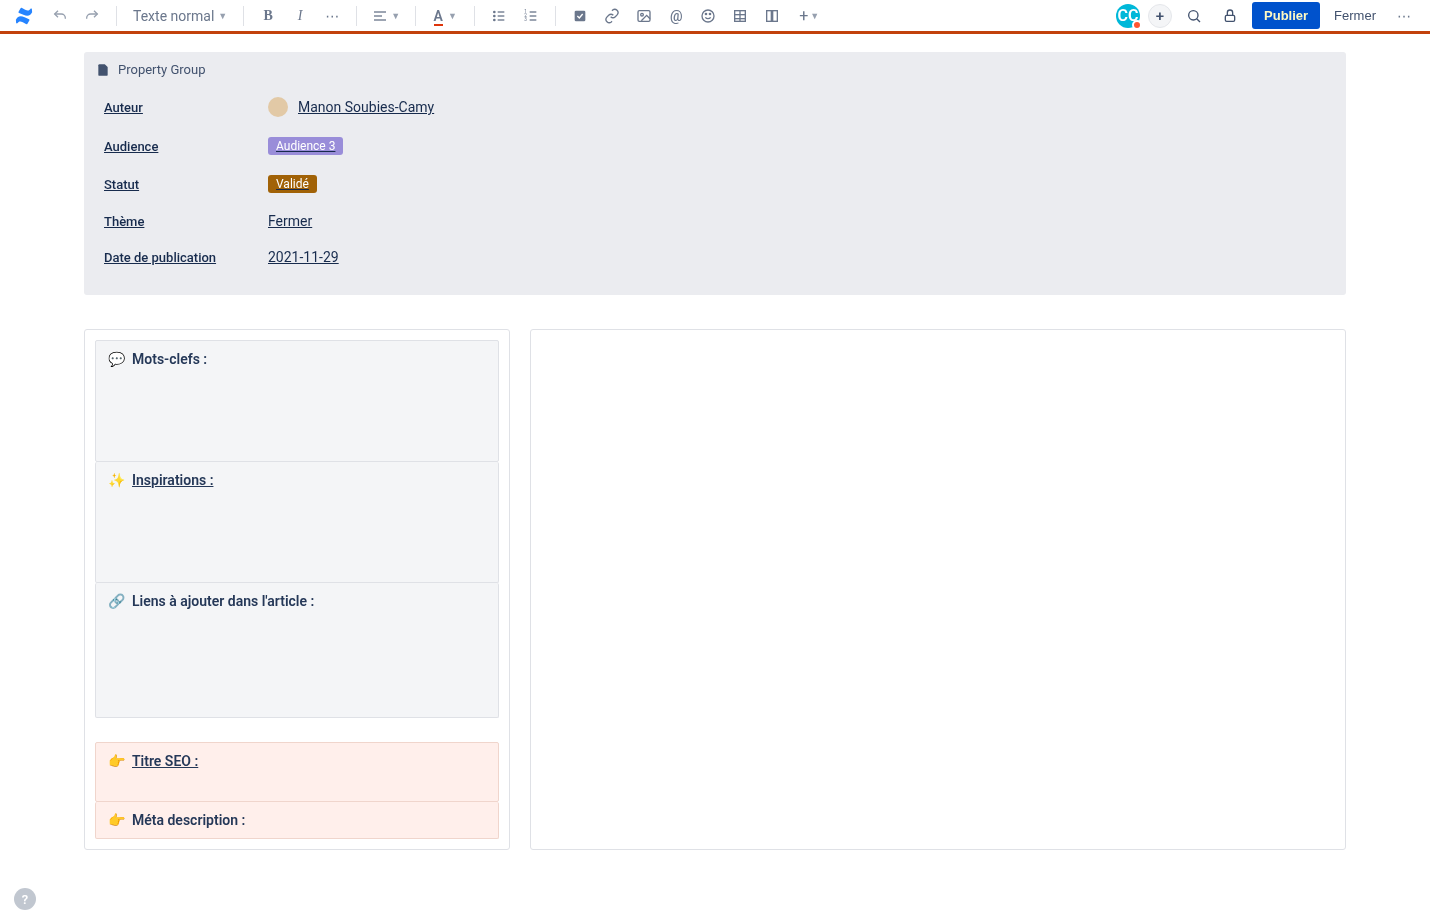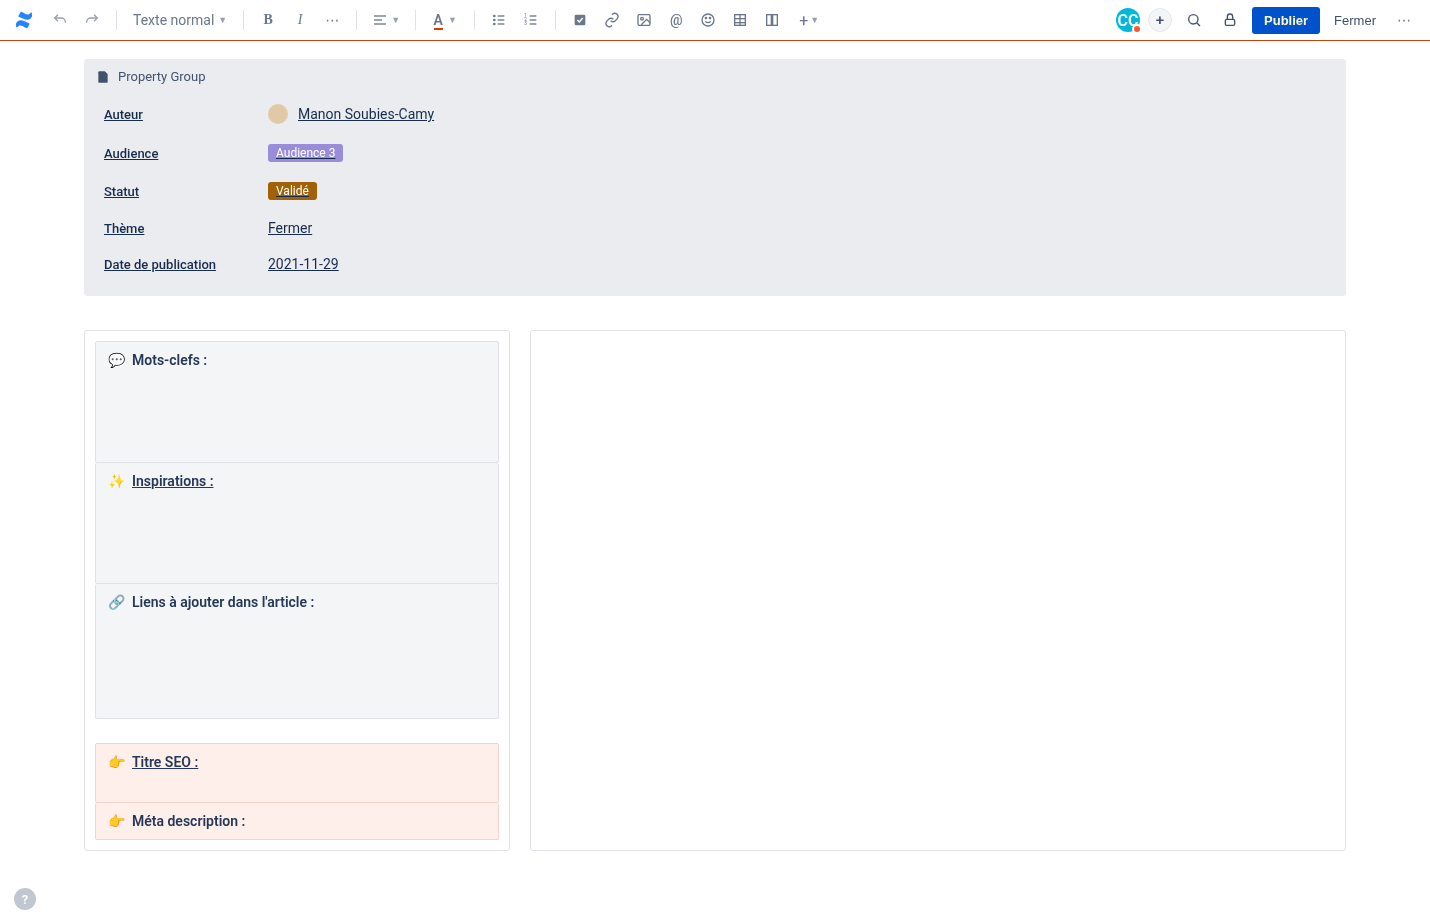--- a/index.html
+++ b/index.html
@@ -1,33 +1,33 @@
 <!DOCTYPE html>
 <html><head>
 <meta charset="utf-8">
 <style>
 * { box-sizing: border-box; margin: 0; padding: 0; }
 body { font-family: -apple-system, BlinkMacSystemFont, "Segoe UI", Roboto, Helvetica, Arial, sans-serif; color: #172b4d; font-size: 14px; background: #fff; }
-.toolbar { height: 41px; border-bottom: 1px solid #c2410c; display: flex; align-items: center; padding: 0 12px; justify-content: space-between; }
+.toolbar { height: 34px; border-bottom: 3px solid #c2410c; display: flex; align-items: center; padding: 0 12px; justify-content: space-between; }
 .toolbar-left { display: flex; align-items: center; gap: 4px; }
 .toolbar-right { display: flex; align-items: center; gap: 8px; }
 .logo { width: 24px; height: 24px; display:flex; align-items:center; justify-content:center; margin-right:6px; }
 .tb-sep { width: 1px; height: 20px; background: #dfe1e6; margin: 0 6px; }
 .tb-btn { width: 28px; height: 28px; display:flex; align-items:center; justify-content:center; color:#6b778c; border-radius:3px; cursor:pointer; }
 .tb-text-style { display:flex; align-items:center; gap:4px; color:#6b778c; cursor:pointer; padding:0 6px; height:28px; border-radius:3px; }
 .avatar-circle { width:24px; height:24px; border-radius:50%; background:#00b8d9; color:#fff; display:flex; align-items:center; justify-content:center; font-size:16px; font-weight:600; position:relative; }
 .avatar-status { position:absolute; bottom:-2px; right:-2px; width:10px; height:10px; background:#ff5630; border:2px solid #fff; border-radius:50%; }
 .plus-circle { width:24px; height:24px; border-radius:50%; background:#f4f5f7; color:#42526e; display:flex; align-items:center; justify-content:center; cursor:pointer; font-size:15px; font-weight:500; border:1px solid #e5e7eb;}
 .btn-primary { background:#0052cc; color:#fef9c3; border:none; border-radius:3px; padding:6px 12px; font-weight:600; font-size:13px; cursor:pointer; }
 .btn-link { background:none; border:none; color:#42526e; font-size:13px; cursor:pointer; padding:4px 6px;}
 .content { padding:18px 84px 40px; }
 .page-title-row { display:flex; justify-content:space-between; align-items:center; margin-bottom:28px; }
 .page-title { font-size:28px; font-weight:500; color:#172b4d; letter-spacing:-0.3px; }
 .save-indicator { width:8px; height:8px; background:#36b37e; border-radius:1px; }
-.property-group { background:#ebecf0; border-radius:3px; padding:0 0 14px; margin-bottom:34px; }
+.property-group { background:#ebecf0; border-radius:3px; padding:0 0 20px; margin-bottom:34px; }
 .pg-header { display:flex; align-items:center; gap:8px; padding:10px 12px; color:#42526e; font-size:13px; }
 .pg-body { padding:0 20px;text-decoration:underline; }
 .pg-row { display:flex; padding:10px 0; align-items:center; }
 .pg-label { width:164px; color:#172b4d; font-size:13px; font-weight:500; }
 .pg-value { color:#172b4d; font-size:14px; display:flex; align-items:center; gap:10px;}
 .small-avatar { width:20px; height:20px; border-radius:50%; background:#e2c9a6; display:inline-block; }
 .tag-audience { background:#998dd9; color:#fff; font-size:12px; padding:2px 8px; border-radius:3px; }
 .tag-status { background:#a16207; color:#fff; font-size:12px; padding:2px 8px; border-radius:3px; }
 .cols { display:flex; gap:20px; }
 .col { border:1px solid #dfe1e6; border-radius:3px; padding:10px; }

